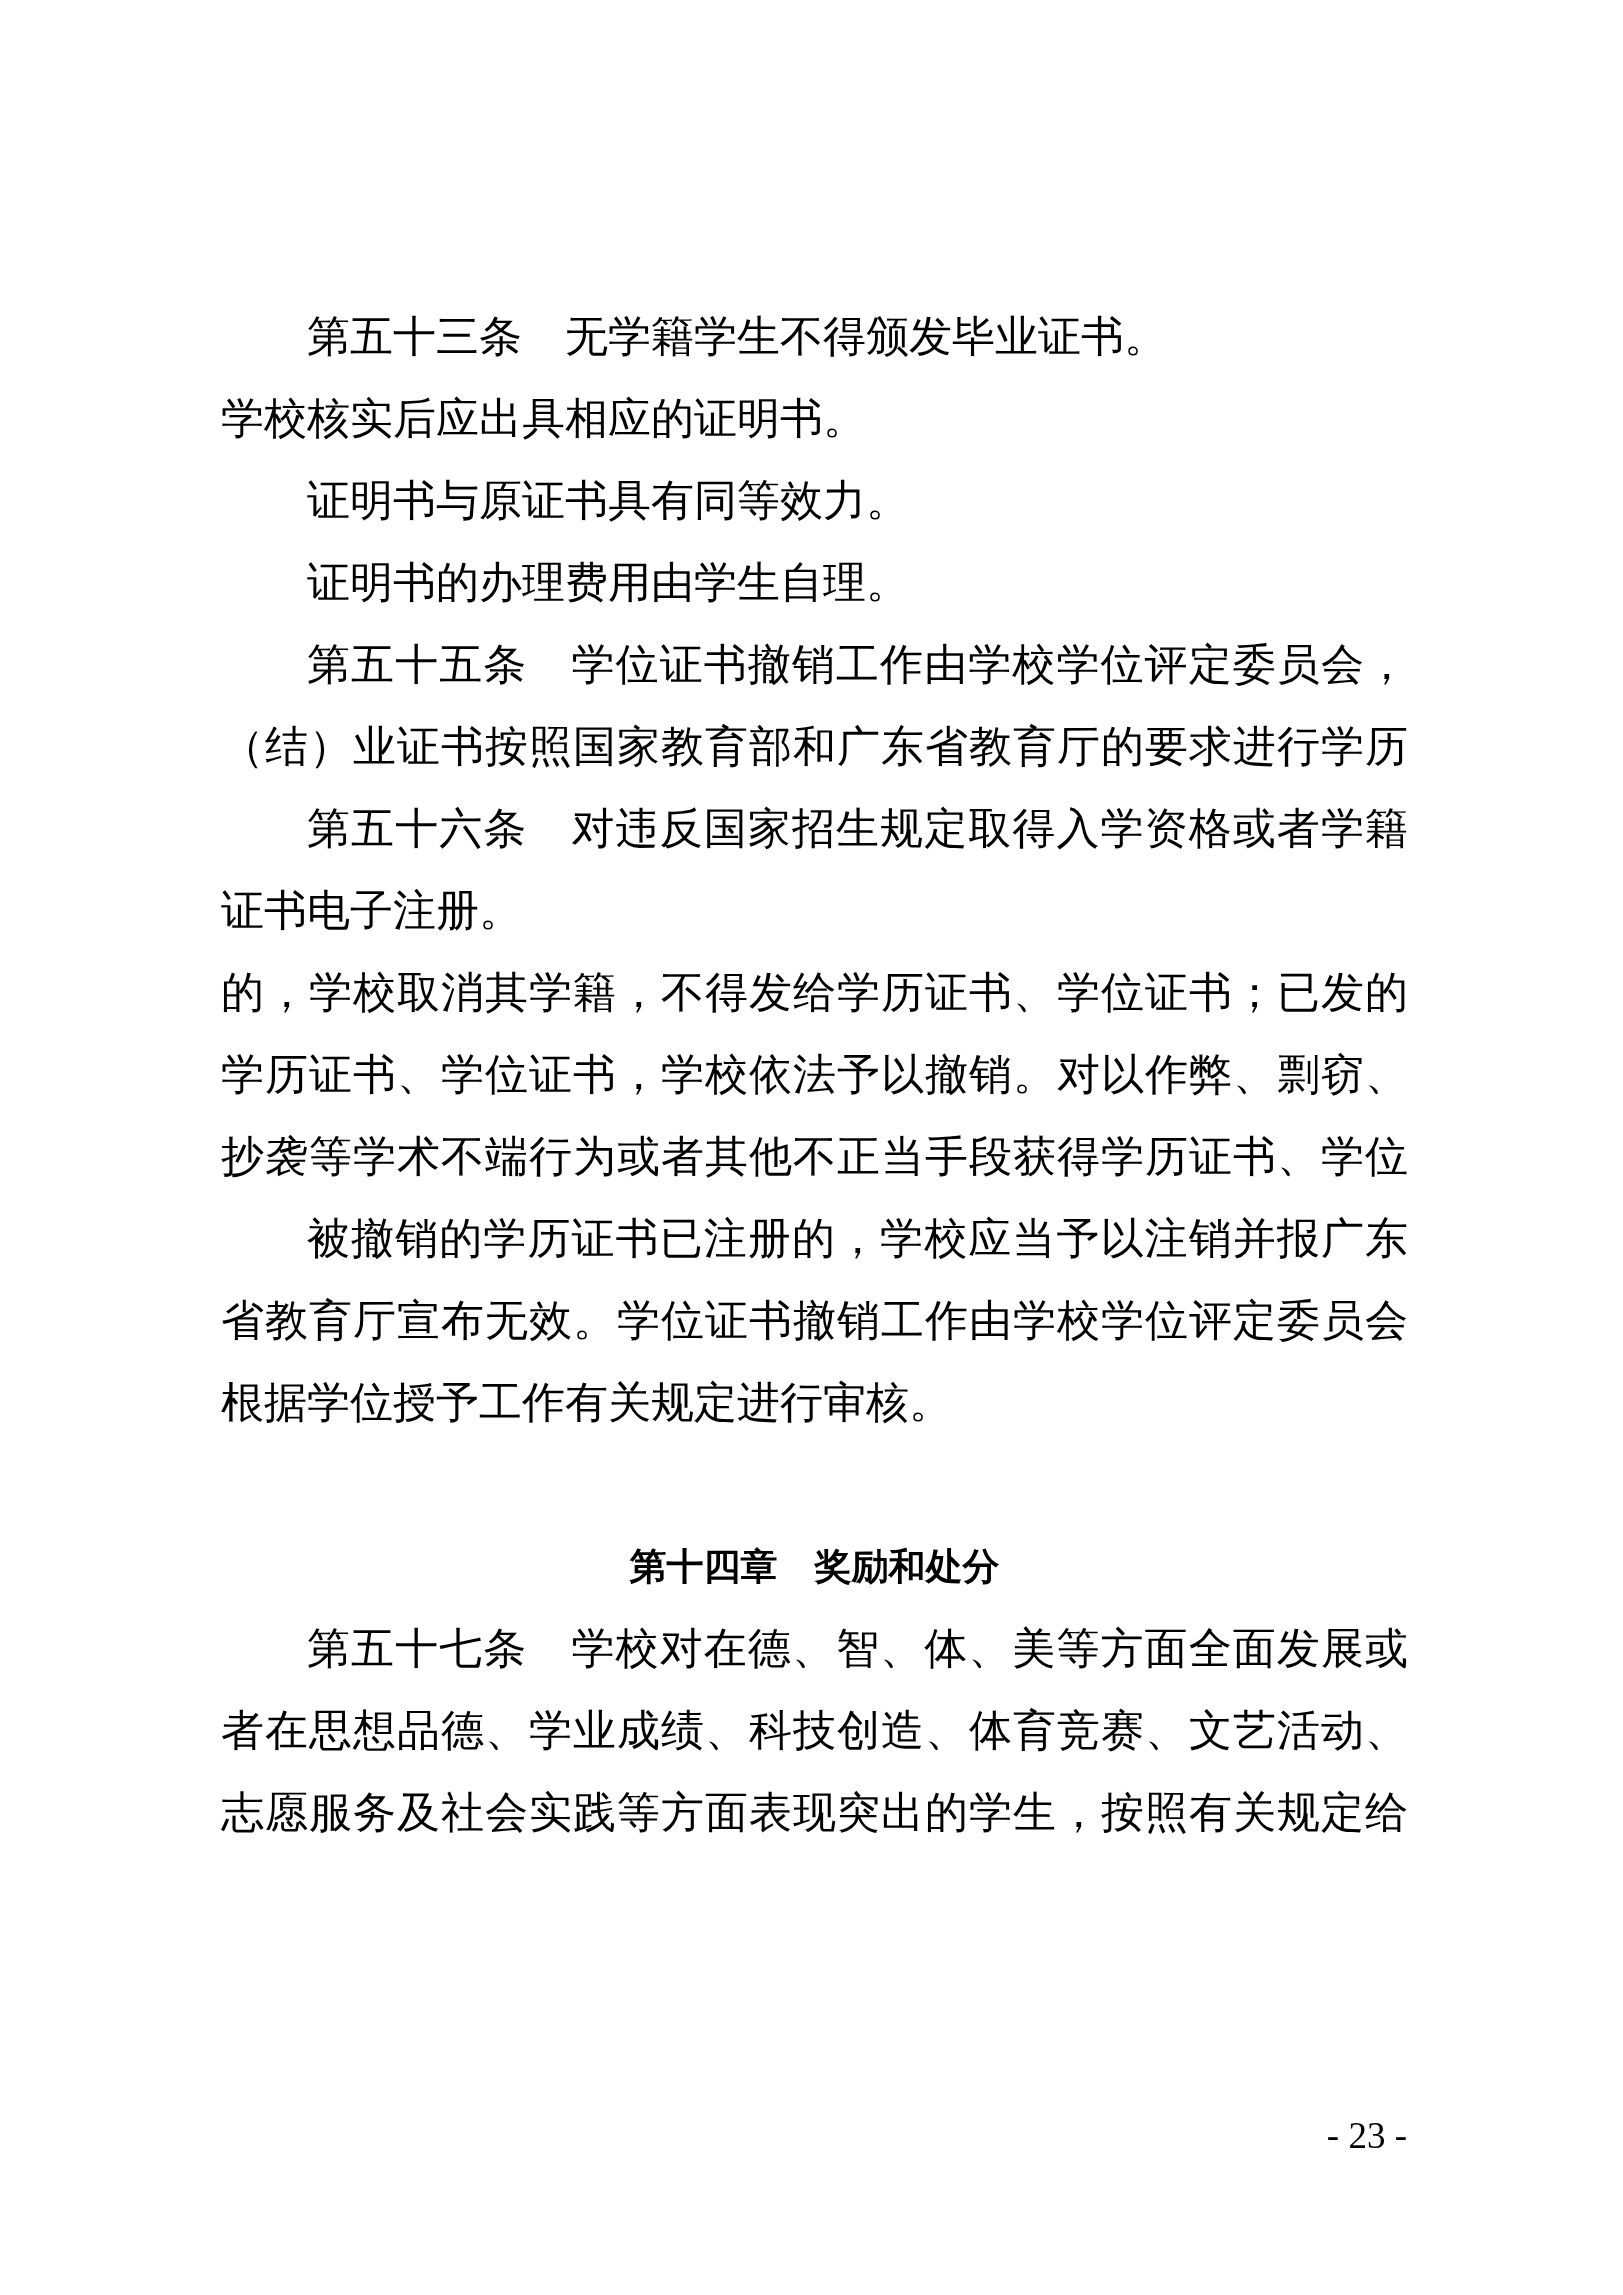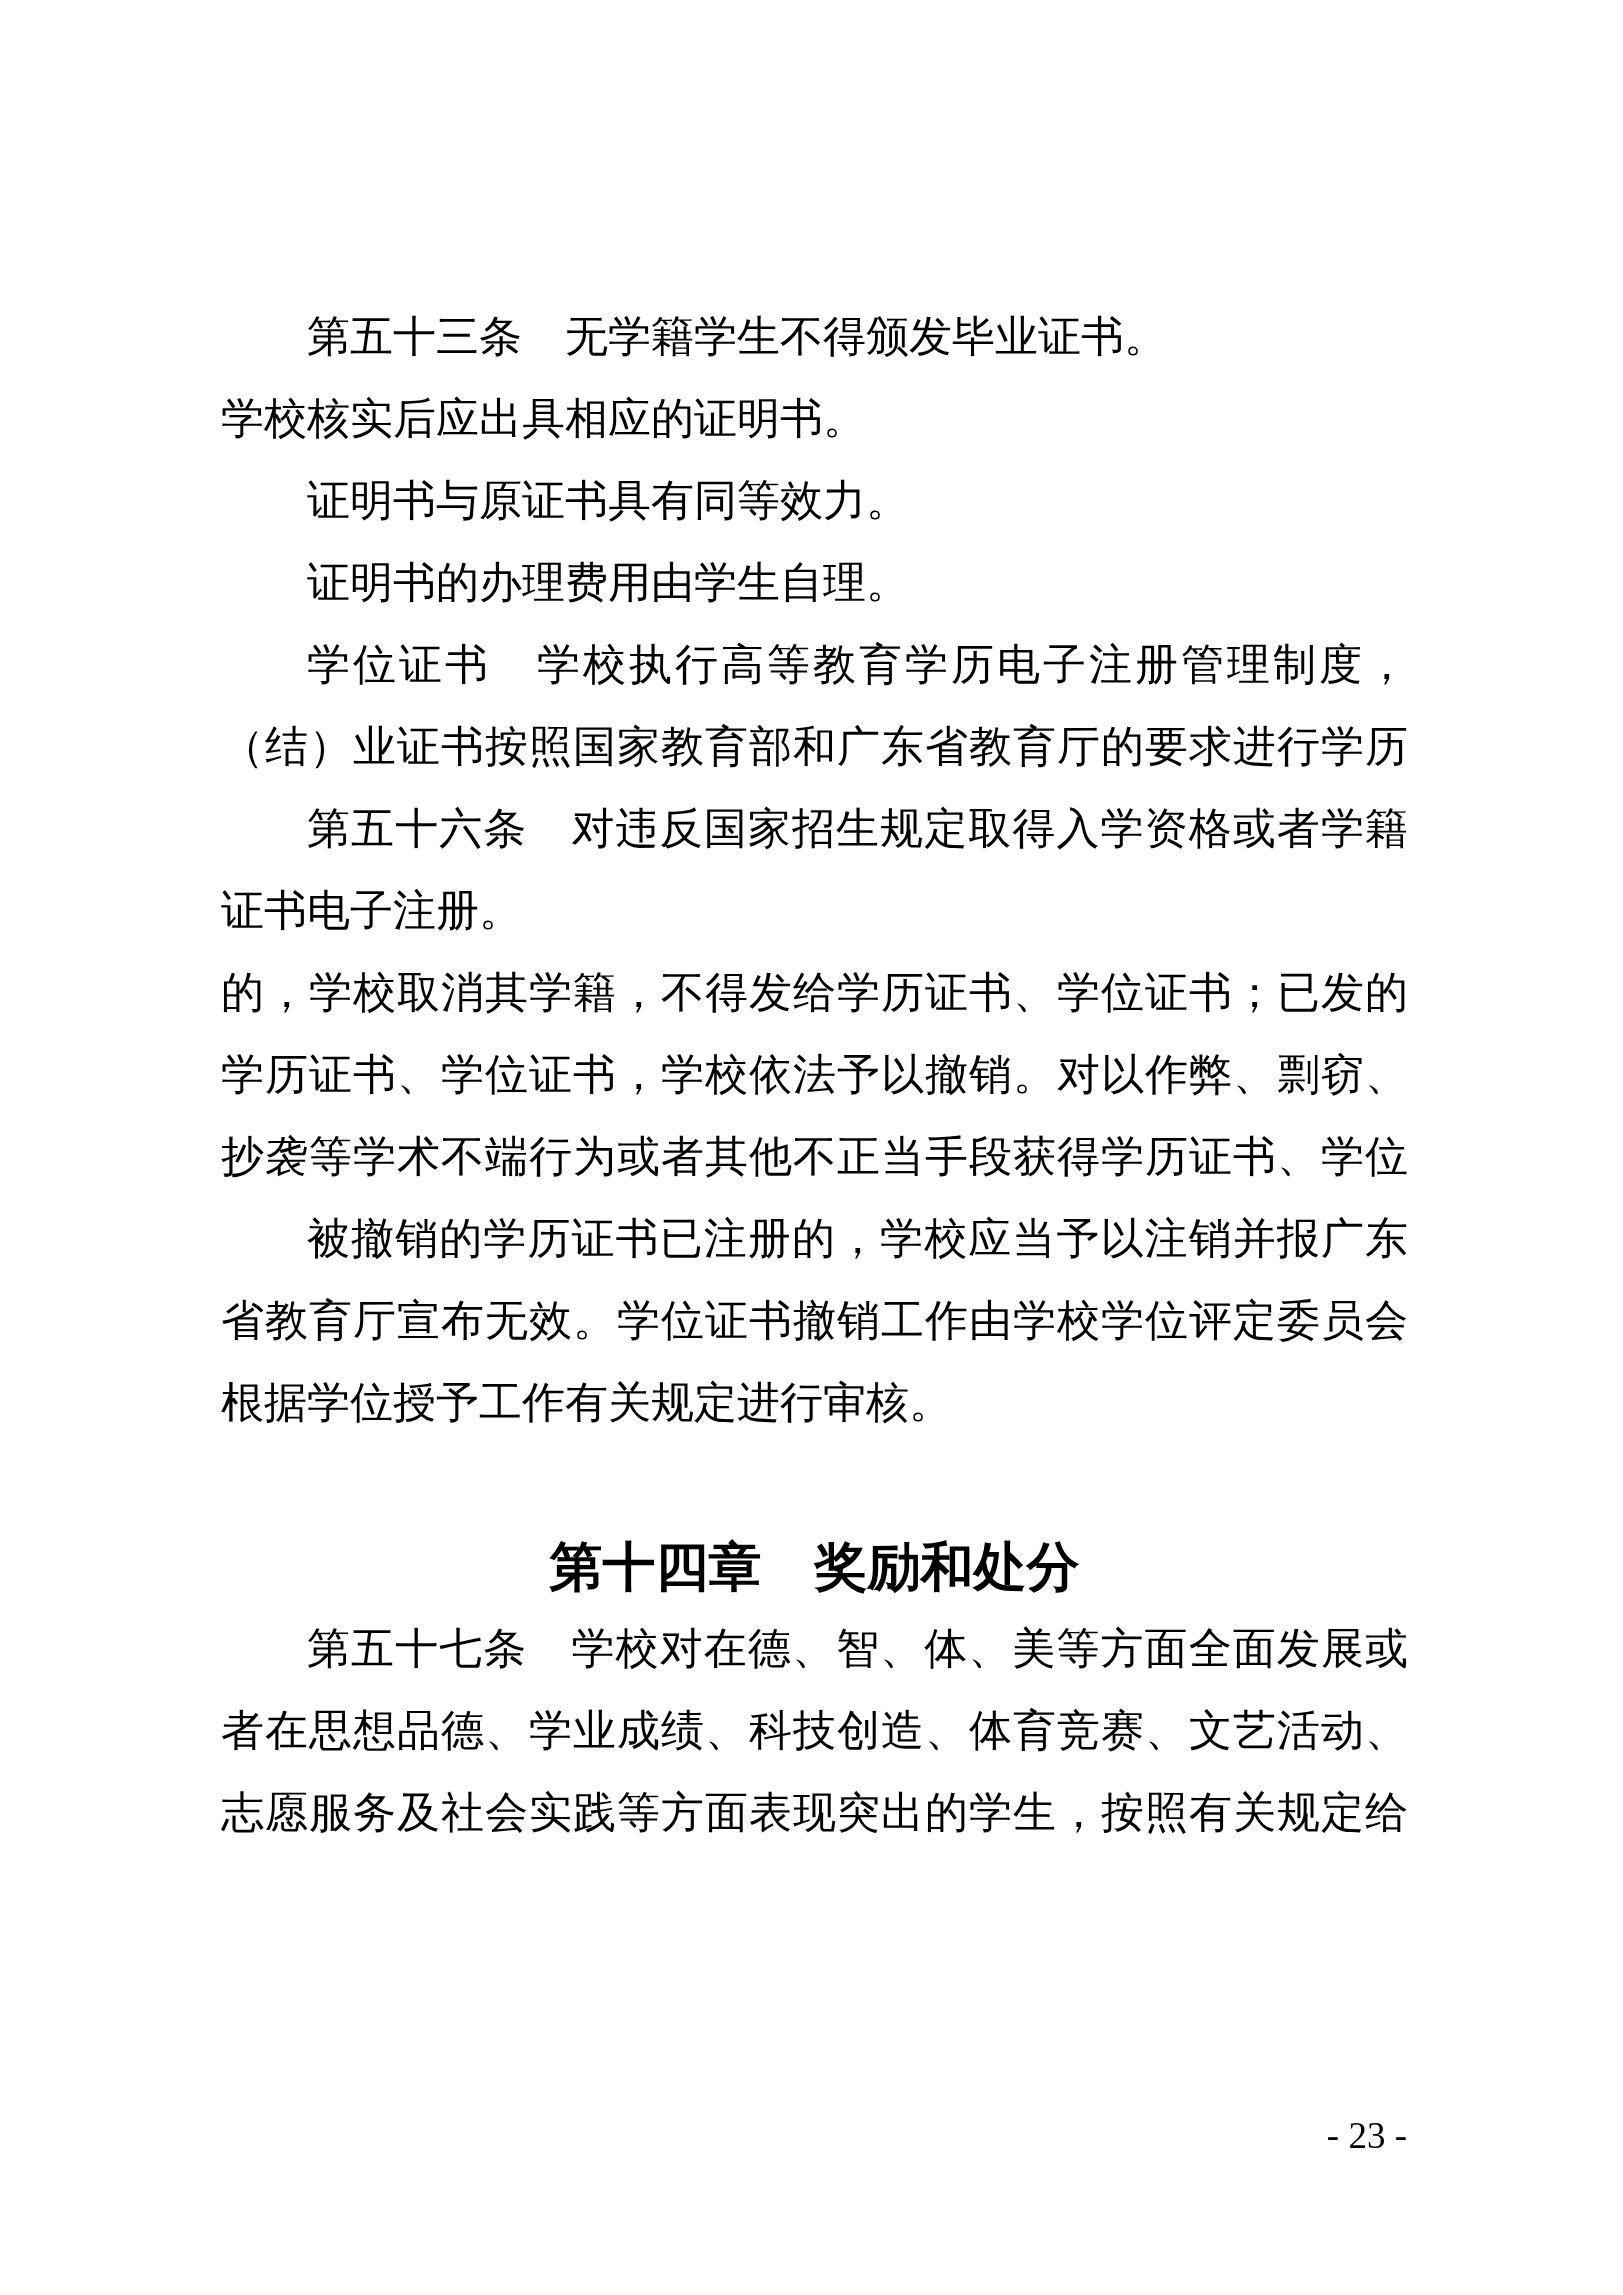--- a/index.html
+++ b/index.html
@@ -48,21 +48,21 @@
     }
     .line.blank {
       height: 82px;
     }
     .chapter-heading {
       display: block;
       height: 82px;
       text-align: center;
       font-family: "Liberation Sans", "DejaVu Sans", sans-serif;
       font-weight: bold;
-      font-size: 53px;
+      font-size: 37px;
       white-space: pre;
     }
     .page-number {
       position: absolute;
       right: 216px;
       top: 2111px;
       height: 49px;
       line-height: 49px;
       font-family: "Liberation Serif", "DejaVu Serif", serif;
       font-size: 37px;
@@ -76,21 +76,21 @@
   <div class="text-block">
 
     <div class="line indent last">第五十三条　无学籍学生不得颁发毕业证书。</div>
 
     <div class="line last">学校核实后应出具相应的证明书。</div>
 
     <div class="line indent last">证明书与原证书具有同等效力。</div>
 
     <div class="line indent last">证明书的办理费用由学生自理。</div>
 
-    <div class="line indent">学位证书　学校执行高等教育学历电子注册管理制度，</div>
+    <div class="line indent">第五十五条　学位证书撤销工作由学校学位评定委员会，</div>
     <div class="line">（结）业证书按照国家教育部和广东省教育厅的要求进行学历</div>
     <div class="line indent">第五十六条　对违反国家招生规定取得入学资格或者学籍</div>
 
     <div class="line last">证书电子注册。</div>
     <div class="line">的，学校取消其学籍，不得发给学历证书、学位证书；已发的</div>
     <div class="line">学历证书、学位证书，学校依法予以撤销。对以作弊、剽窃、</div>
     <div class="line">抄袭等学术不端行为或者其他不正当手段获得学历证书、学位</div>
 
     <div class="line indent">被撤销的学历证书已注册的，学校应当予以注销并报广东</div>
     <div class="line">省教育厅宣布无效。学位证书撤销工作由学校学位评定委员会</div>

